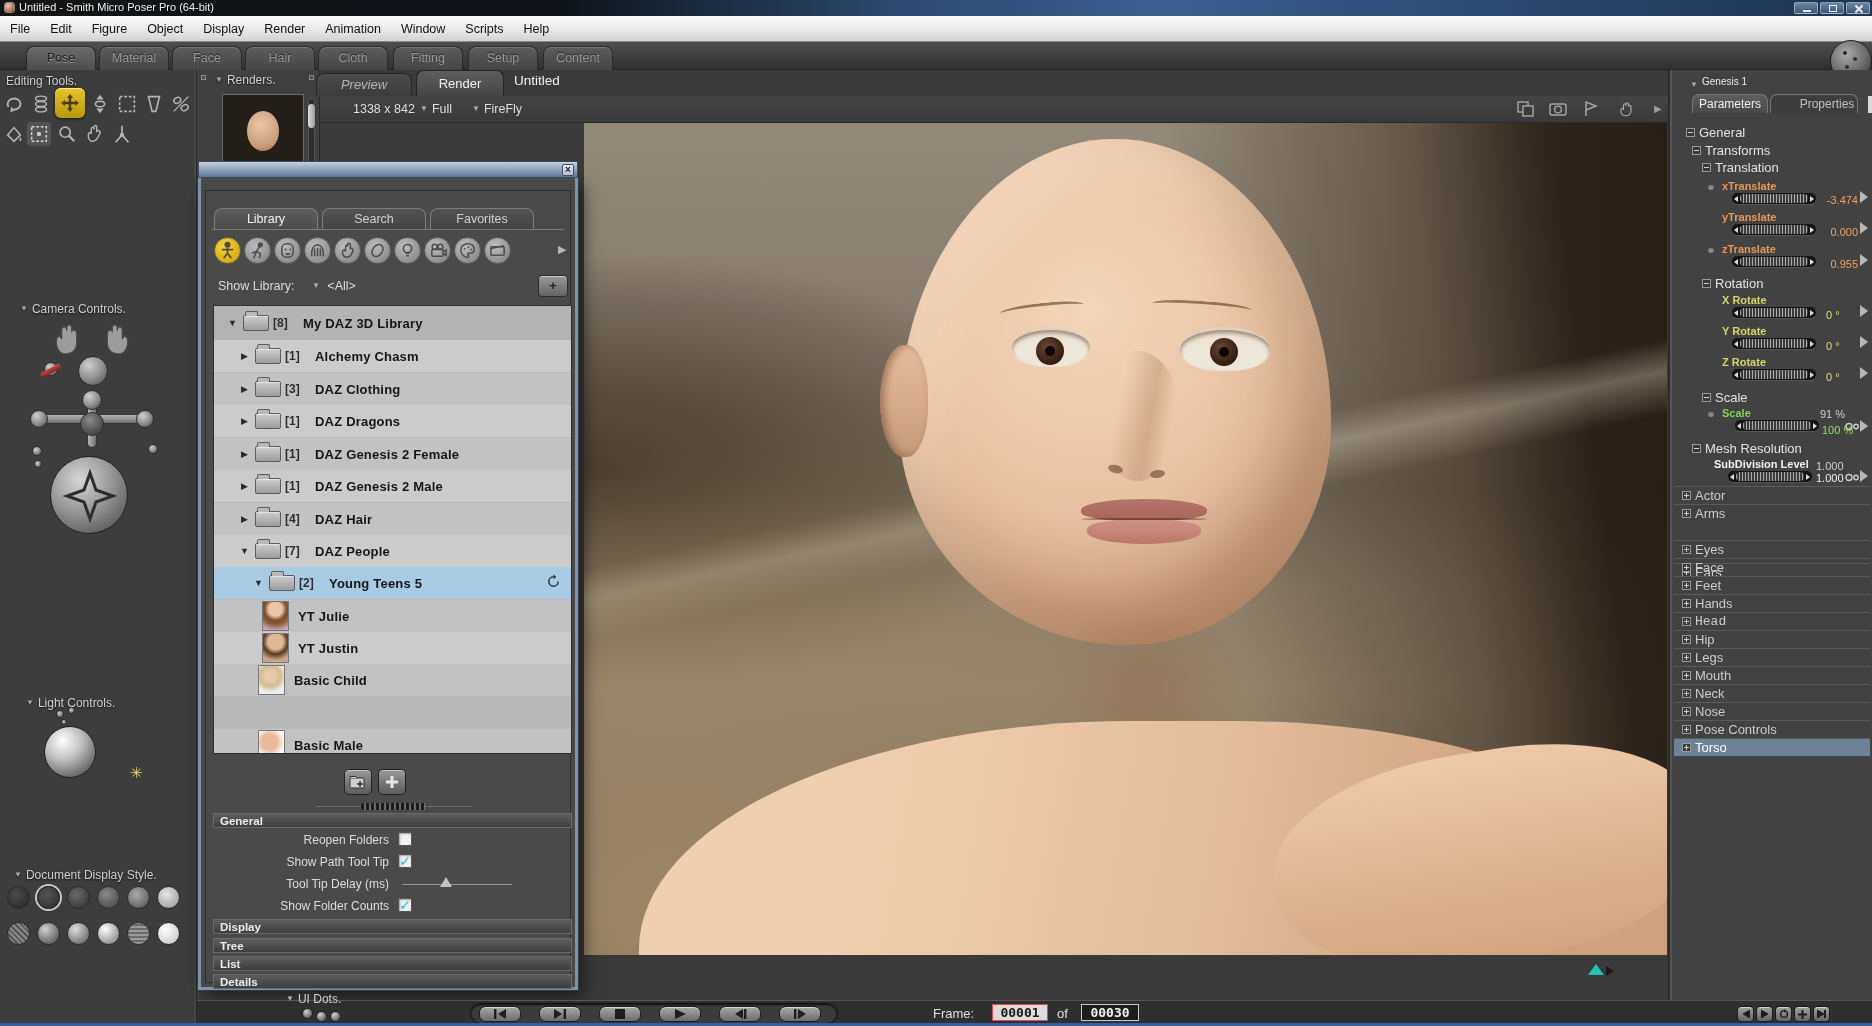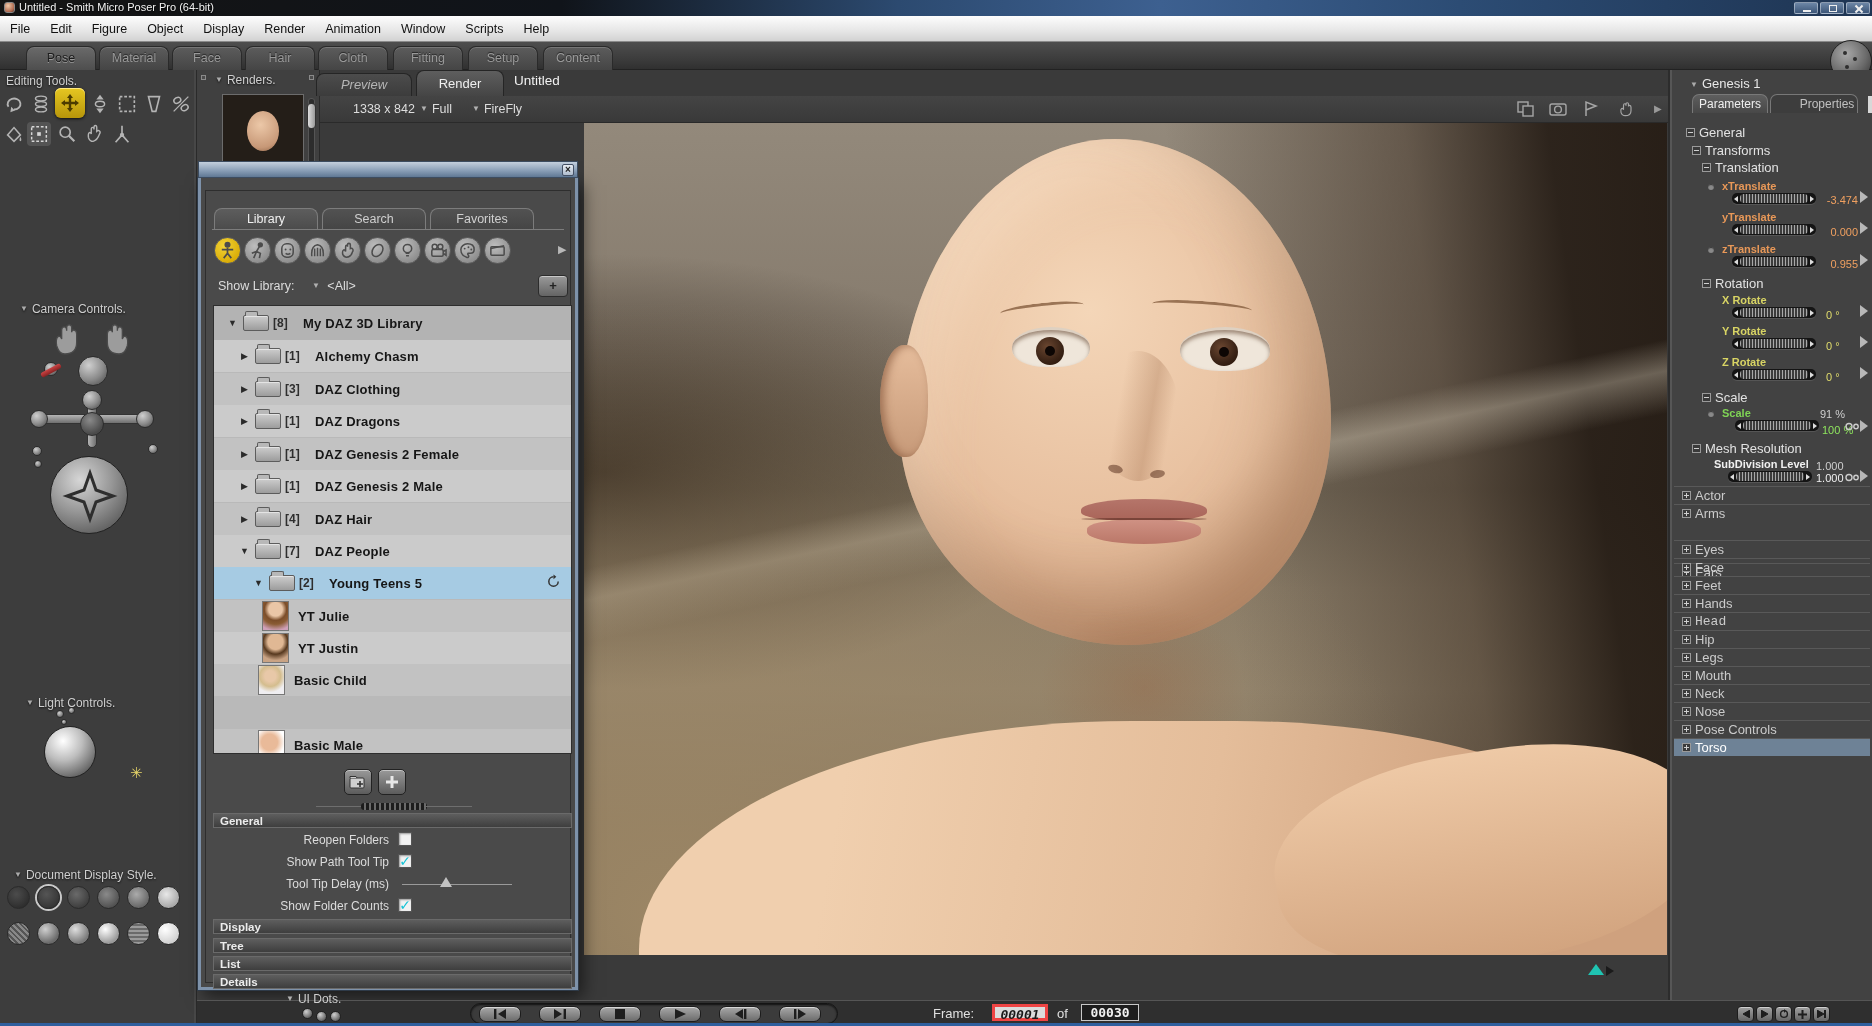--- a/index.html
+++ b/index.html
@@ -176,21 +176,21 @@
   .opt-label{position:absolute;font-size:12px;color:#dcdcdc;text-align:right;width:155px;}
   .checkbox{position:absolute;width:14px;height:14px;background:#f2f2f2;border:1px solid #555;
     box-shadow:inset 1px 1px 2px #999;color:#17c3d6;font-size:14px;font-weight:bold;line-height:13px;text-align:center;}
   .slider-track{position:absolute;height:1px;background:#9a9a9a;}
   .slider-thumb{position:absolute;width:0;height:0;border-left:6px solid transparent;border-right:6px solid transparent;
     border-bottom:10px solid #c2c2c2;}
 
   
   .right-panel{left:1668px;top:70px;width:204px;height:930px;background:#424242;
     border-left:2px solid #2c2c2c;box-shadow:inset 2px 0 0 #565656;}
-  .rp-title{position:absolute;left:32px;top:6px;font-size:13px;color:#e8e8e8;}
+  .rp-title{position:absolute;left:32px;top:6px;font-size:10px;color:#e8e8e8;}
   .rp-dd{position:absolute;left:20px;top:10px;font-size:8px;color:#aaa;}
   .rp-tab{position:absolute;top:24px;height:19px;border:1px solid #787878;border-bottom:none;border-radius:7px 7px 0 0;
     font-size:12px;text-align:center;line-height:18px;}
   .rp-tab.active{background:linear-gradient(#5e5e5e,#484848);color:#efefef;}
   .rp-tab.idle{background:#3d3d3d;color:#c0c0c0;}
   .rp-sliver{position:absolute;left:198px;top:26px;width:6px;height:17px;background:#d8d8d8;}
   .grp-hdr{position:absolute;font-size:13px;color:#e2e2e2;}
   .mbox{position:absolute;width:9px;height:9px;border:1px solid #9a9a9a;background:#3a3a3a;}
   .mbox::before{content:"";position:absolute;left:1px;top:3px;width:5px;height:1px;background:#cfcfcf;}
   .pbox::before{content:"";position:absolute;left:1px;top:3px;width:5px;height:1px;background:#cfcfcf;}
@@ -219,21 +219,21 @@
   .timeline{left:197px;top:1000px;width:1675px;height:23px;background:#2f2f2f;border-top:1px solid #555;}
   .transport{left:470px;top:1003px;width:368px;height:21px;border-radius:11px;border:1px solid #141414;
     background:#3b3b3b;box-shadow:inset 0 1px 2px #111;}
   .tbtn{position:absolute;top:2px;width:42px;height:16px;border-radius:7px;border:1px solid #1c1c1c;
     background:linear-gradient(#a8a8a8,#6c6c6c);box-shadow:inset 0 1px 0 #d6d6d6;
     display:flex;align-items:center;justify-content:center;}
   .tbtn svg{fill:#1e1e1e;}
   .frame-label{position:absolute;font-size:13px;color:#e0e0e0;}
   .frame-box{position:absolute;height:17px;font-family:"DejaVu Sans Mono",monospace;font-size:13px;
     font-weight:bold;text-align:center;line-height:16px;}
-  .frame-cur{background:#dcdcdc;color:#1a1a1a;border:3px solid #ef4444;width:56px;font-style:italic;}
+  .frame-cur{background:#dcdcdc;color:#1a1a1a;border:1px solid #ef4444;width:56px;}
   .frame-tot{background:#1d1d1d;color:#f0f0f0;border:1px solid #c8c8c8;width:58px;}
   .minibtn{position:absolute;width:17px;height:16px;border-radius:4px;border:1px solid #1c1c1c;
     background:linear-gradient(#a0a0a0,#666);box-shadow:inset 0 1px 0 #cfcfcf;
     display:flex;align-items:center;justify-content:center;}
   .minibtn svg{fill:#1e1e1e;stroke:#1e1e1e;}
   .bottom-edge{left:0;top:1023px;width:1872px;height:3px;background:#2f5f9e;}
 
   .uidots-label{left:286px;top:992px;font-size:12px;color:#cfcfcf;}
   .uidot{position:absolute;width:11px;height:11px;border-radius:50%;
     background:radial-gradient(circle at 35% 30%,#cfcfcf,#777 60%,#3a3a3a);border:1px solid #222;}

